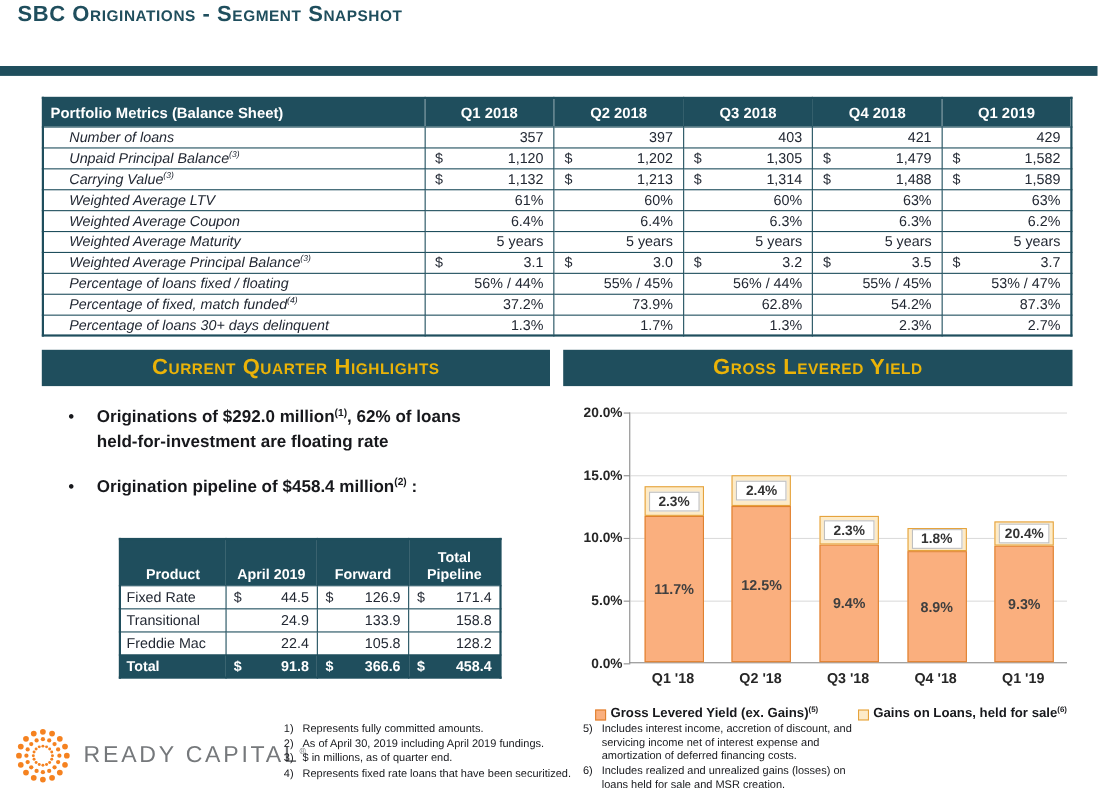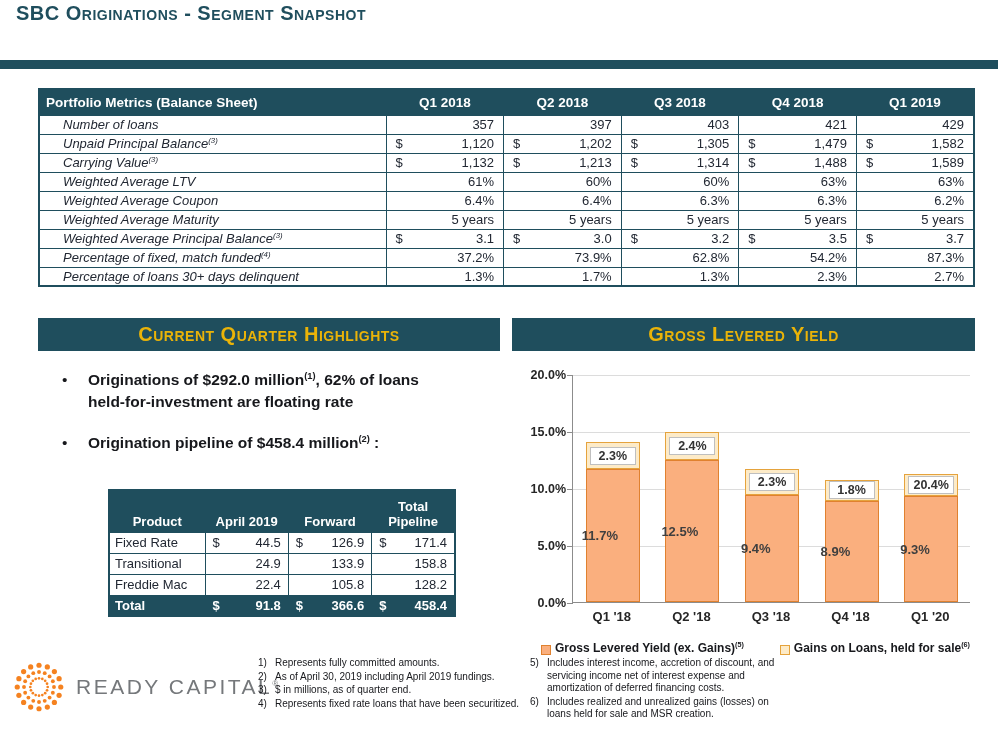--- a/index.html
+++ b/index.html
@@ -53,21 +53,21 @@
   .chart { position:absolute; top:366px; left:512px; width:463px; height:272px; }
   .yaxis { position:absolute; left:0; top:9px; width:54px; height:228px; }
   .ytick { position:absolute; right:0; width:54px; text-align:right; font-size:12.5px; font-weight:bold; color:#262626; }
   .plot { position:absolute; left:60px; top:9px; width:398px; height:228px;
     border-left:1px solid #8c8c8c; border-bottom:1px solid #8c8c8c; }
   .gridline { position:absolute; left:0; width:100%; height:1px; background:#dcdcdc; z-index:0; }
   .tickmark { position:absolute; left:-6px; width:6px; height:1px; background:#8c8c8c; }
   .seg { position:absolute; z-index:1; }
   .seg.main { background:var(--bar-main,#faaf7e); border:1px solid var(--bar-main-border,#e0812f); }
   .seg.gain { background:var(--bar-gain,#fdebc8); border:1px solid var(--bar-gain-border,#e5a33d); }
-  .mlabel { position:absolute; z-index:2; text-align:left; font-size:13px; font-weight:bold; color:#3f3f3f; }
+  .mlabel { position:absolute; z-index:2; text-align:center; font-size:13px; font-weight:bold; color:#3f3f3f; }
   .glabel { position:absolute; z-index:2; width:46px; text-align:center; font-size:12.5px; font-weight:bold;
     color:#333; background:#fff; border:1px solid #bfbfbf; padding:1px 0; }
   .xaxis { position:absolute; left:60px; top:243px; width:398px; height:20px; }
   .xtick { position:absolute; top:0; text-align:center; font-size:13px; font-weight:bold; color:#262626; }
 
   
   .legend { position:absolute; top:641px; left:512px; width:463px; display:flex; justify-content:center; gap:12px; }
   .lg-item { display:flex; align-items:flex-end; font-size:12px; font-weight:bold; color:#17181c;margin-left:24px; }
   .lg-item .sw { width:10px; height:10px; border:1px solid #999; margin-right:4px; flex:none; }
 
@@ -152,20 +152,28 @@
           <td class="val">5 years</td>
           <td class="val">5 years</td>
         </tr>
         <tr>
           <td class="lbl">Weighted Average Principal Balance<sup>(3)</sup></td>
           <td class="val"><span class="ds">$</span>3.1</td>
           <td class="val"><span class="ds">$</span>3.0</td>
           <td class="val"><span class="ds">$</span>3.2</td>
           <td class="val"><span class="ds">$</span>3.5</td>
           <td class="val"><span class="ds">$</span>3.7</td>
+        </tr>
+        <tr>
+          <td class="lbl">Percentage of loans fixed / floating</td>
+          <td class="val">56% / 44%</td>
+          <td class="val">55% / 45%</td>
+          <td class="val">56% / 44%</td>
+          <td class="val">55% / 45%</td>
+          <td class="val">53% / 47%</td>
         </tr>
         <tr>
           <td class="lbl">Percentage of fixed, match funded<sup>(4)</sup></td>
           <td class="val">37.2%</td>
           <td class="val">73.9%</td>
           <td class="val">62.8%</td>
           <td class="val">54.2%</td>
           <td class="val">87.3%</td>
         </tr>
         <tr>
@@ -271,21 +279,21 @@
         <div class="seg main" style="left: 331.2px; bottom: 0px; width: 54px; height: 106px;"></div>
         <div class="seg gain" style="left: 331.2px; bottom: 106px; width: 54px; height: 21.7px;"></div>
         <div class="mlabel" style="left: 327.2px; width: 62px; bottom: 45px;">9.3%</div>
         <div class="glabel" style="left: 335.2px; bottom: 107.9px;">20.4%</div>
       </div>
     <div class="xaxis">
         <div class="xtick" style="left: 0px; width: 79.6px;">Q1 '18</div>
         <div class="xtick" style="left: 79.6px; width: 79.6px;">Q2 '18</div>
         <div class="xtick" style="left: 159.2px; width: 79.6px;">Q3 '18</div>
         <div class="xtick" style="left: 238.8px; width: 79.6px;">Q4 '18</div>
-        <div class="xtick" style="left: 318.4px; width: 79.6px;">Q1 '20</div>
+        <div class="xtick" style="left: 318.4px; width: 79.6px;">Q1 '19</div>
       </div>
   </div>
   <div class="legend">
       <div class="lg-item">
         <span class="sw" style="background: rgb(250, 175, 126); border-color: rgb(224, 129, 47);"></span>
         <span>Gross Levered Yield (ex. Gains)<sup>(5)</sup></span>
       </div>
       <div class="lg-item">
         <span class="sw" style="background: rgb(253, 235, 200); border-color: rgb(229, 163, 61);"></span>
         <span>Gains on Loans, held for sale<sup>(6)</sup></span>

